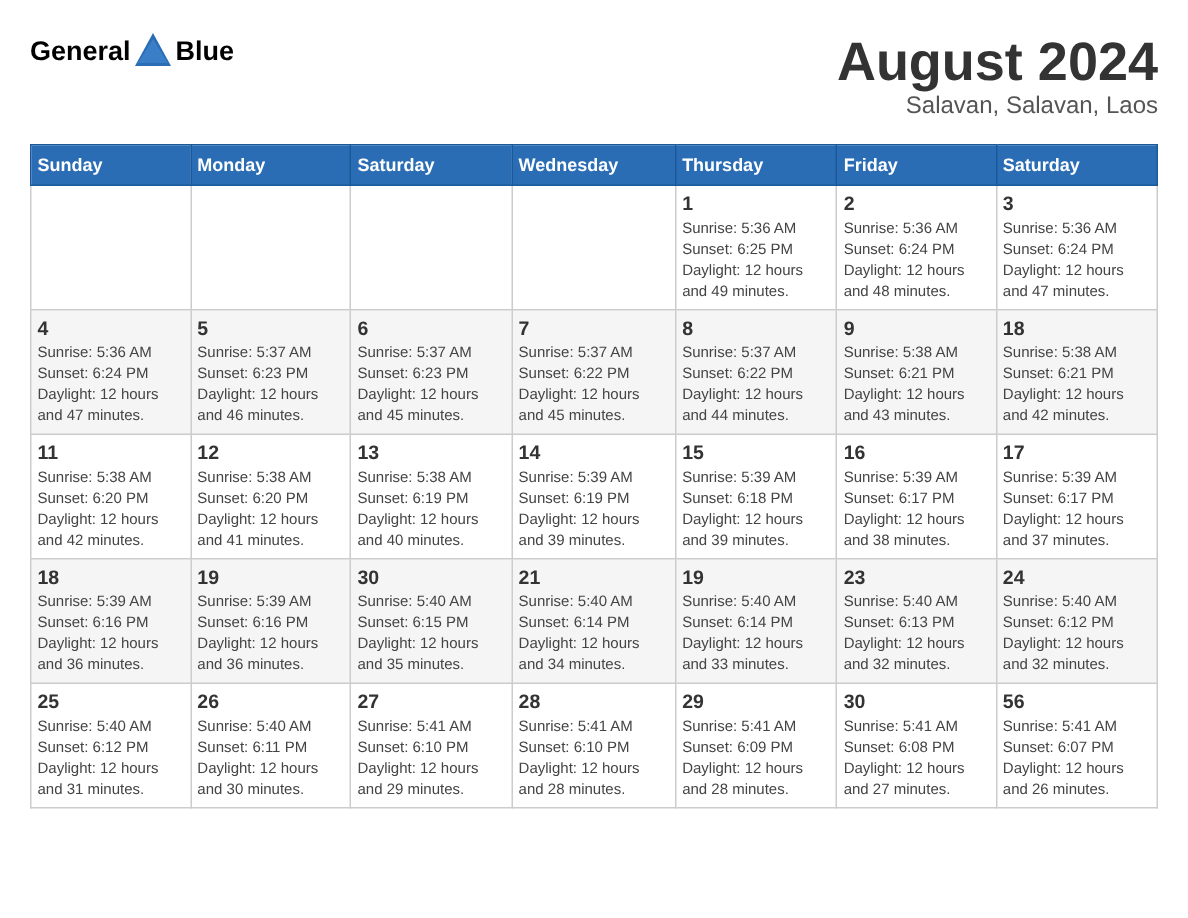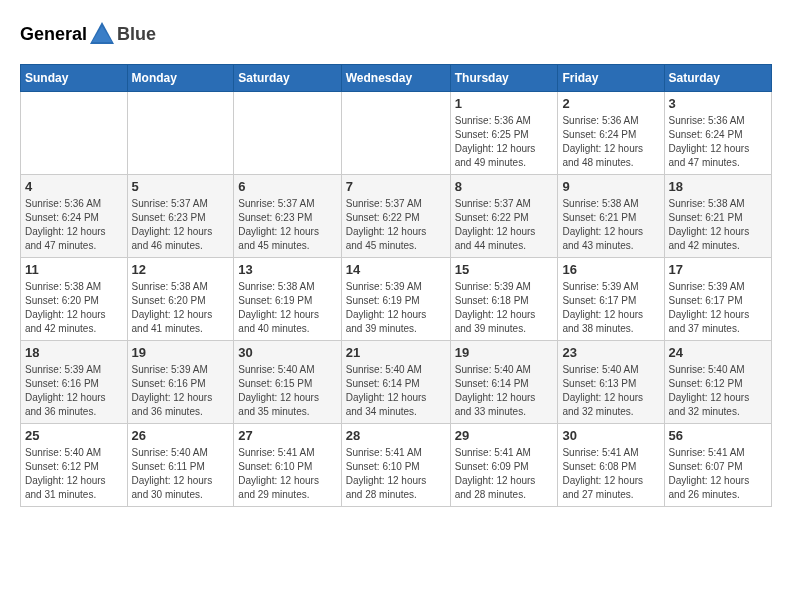--- a/index.html
+++ b/index.html
@@ -78,23 +78,25 @@
 <body>
 
 <div class="header">
   <div class="logo">
     <span style="font-size:18px;font-weight:bold;color:#000000;">General</span>
     <svg width="28" height="28" viewBox="0 0 28 28" style="margin:0 1px;">
       <polygon points="14,2 26,24 2,24" fill="#2a6db5"></polygon>
       <polygon points="14,6 24,22 4,22" fill="#4a90d9" opacity="0.5"></polygon>
     </svg>
     <br>
-    <span style="font-size:18px;font-weight:bold;color:#404040;">Blue</span>
+    <span style="font-size:18px;font-weight:bold;color:#000000;">Blue</span>
   </div>
   <div class="title-block">
+    <div class="month-title">August 2024</div>
+    <div class="location">Salavan, Salavan, Laos</div>
   </div>
 </div>
 
 <table>
   <thead>
     <tr>
     <th>Sunday</th>
         <th>Monday</th>
         <th>Saturday</th>
         <th>Wednesday</th>

